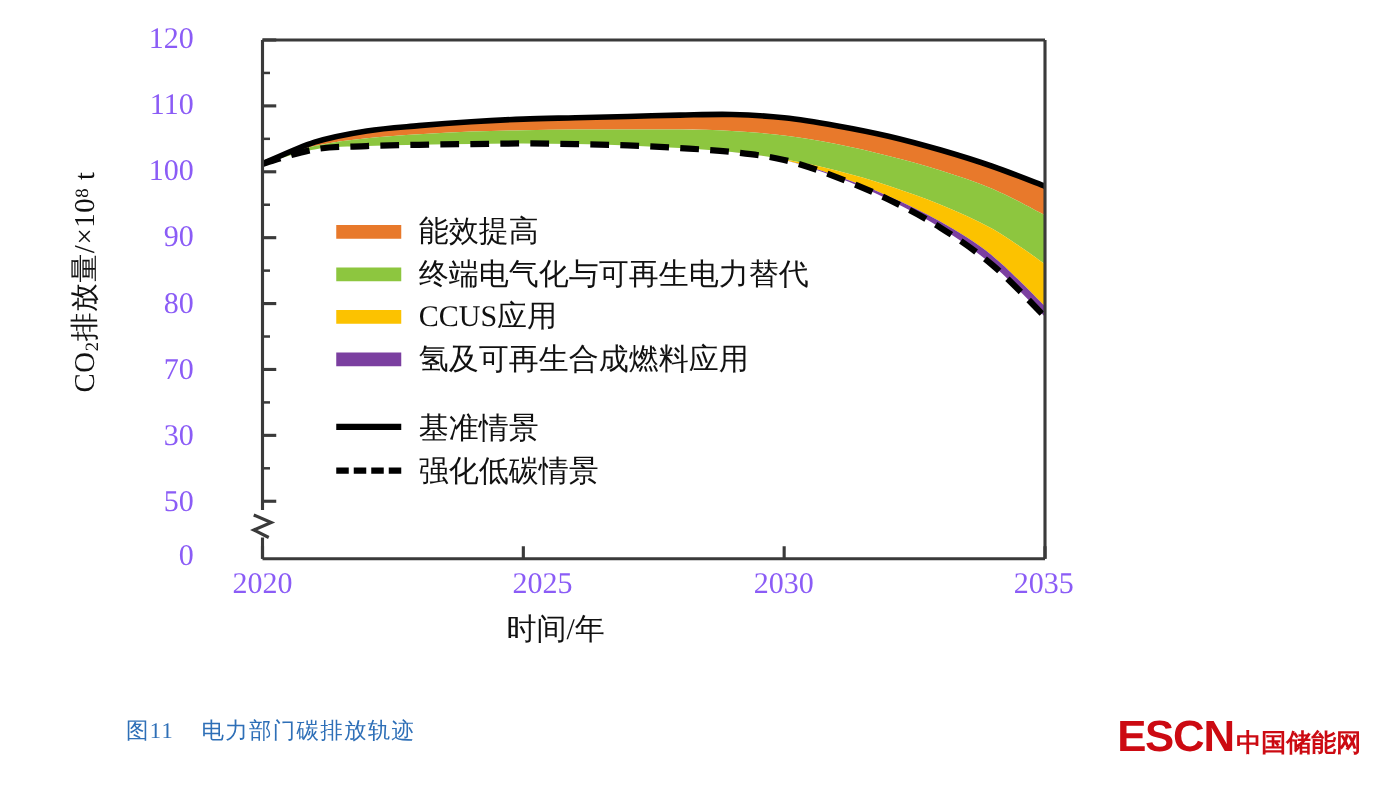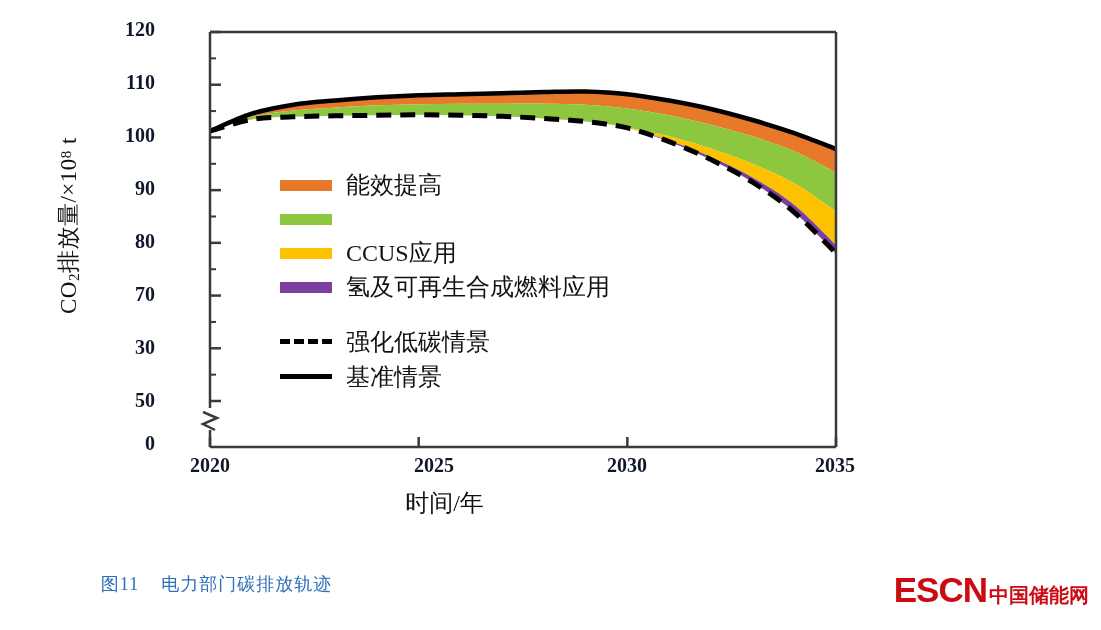--- a/index.html
+++ b/index.html
@@ -31,28 +31,28 @@
   .x-axis-title{
     position:absolute; left:0; top:487px; width:947px;
     text-align:center; font-size:24px; color:#111;
     font-family:"Liberation Serif", serif;
   }
   
   .x-axis-title span{display:inline-block;transform:translateX(-29px);}
 
   
   .tick-label{
-    position:absolute; font-size:20px; color:#0f172a;
-    font-family:"Liberation Serif", serif; white-space:nowrap;font-weight:bold;
+    position:absolute; font-size:24px; color:#8b5cf6;
+    font-family:"Liberation Serif", serif; white-space:nowrap;
   }
   .ytick{text-align:right;width:62px;}
   .xtick{text-align:center;width:120px;}
 
   
-  .legend{position:absolute;left:280px;top:168px;}
+  .legend{position:absolute;left:269px;top:168px;}
   .legend-row{display:flex;align-items:center;height:34px;}
   .legend-row.scen{height:35px;}
   .sw{width:52px;height:11px;margin-right:14px;flex:0 0 auto;}
   .sw-line{width:52px;height:0;border-top:5px solid #000;margin-right:14px;flex:0 0 auto;}
   .sw-dash{width:52px;height:0;border-top:5px dashed #000;margin-right:14px;flex:0 0 auto;}
   .legend-label{
     font-size:24px;color:#111;white-space:nowrap;
     font-family:"Liberation Serif","DejaVu Serif",serif;
   }
   .legend-gap{height:20px;}
@@ -147,39 +147,40 @@
       <span>时间/年</span>
     </div>
 
     <div class="legend">
       <div class="legend-row">
         <span class="sw" id="sw0" style="background: rgb(232, 121, 43);"></span>
         <span class="legend-label">能效提高</span>
       </div>
       <div class="legend-row">
         <span class="sw" id="sw1" style="background: rgb(141, 198, 63);"></span>
+        <span class="legend-label">终端电气化与可再生电力替代</span>
       </div>
       <div class="legend-row">
         <span class="sw" id="sw2" style="background: rgb(252, 194, 0);"></span>
         <span class="legend-label">CCUS应用</span>
       </div>
       <div class="legend-row">
         <span class="sw" id="sw3" style="background: rgb(123, 63, 160);"></span>
         <span class="legend-label">氢及可再生合成燃料应用</span>
       </div>
 
       <div class="legend-gap"></div>
 
       <div class="legend-row scen">
+        <span class="sw-line"></span>
+        <span class="legend-label">基准情景</span>
+      </div>
+      <div class="legend-row scen">
         <span class="sw-dash"></span>
         <span class="legend-label">强化低碳情景</span>
-      </div>
-      <div class="legend-row scen">
-        <span class="sw-line"></span>
-        <span class="legend-label">基准情景</span>
       </div>
     </div>
 
   </div>
 
   <div class="caption">
     <span>
       <span class="cap-num">图11</span><span>电力部门碳排放轨迹</span>
     </span>
   </div>

